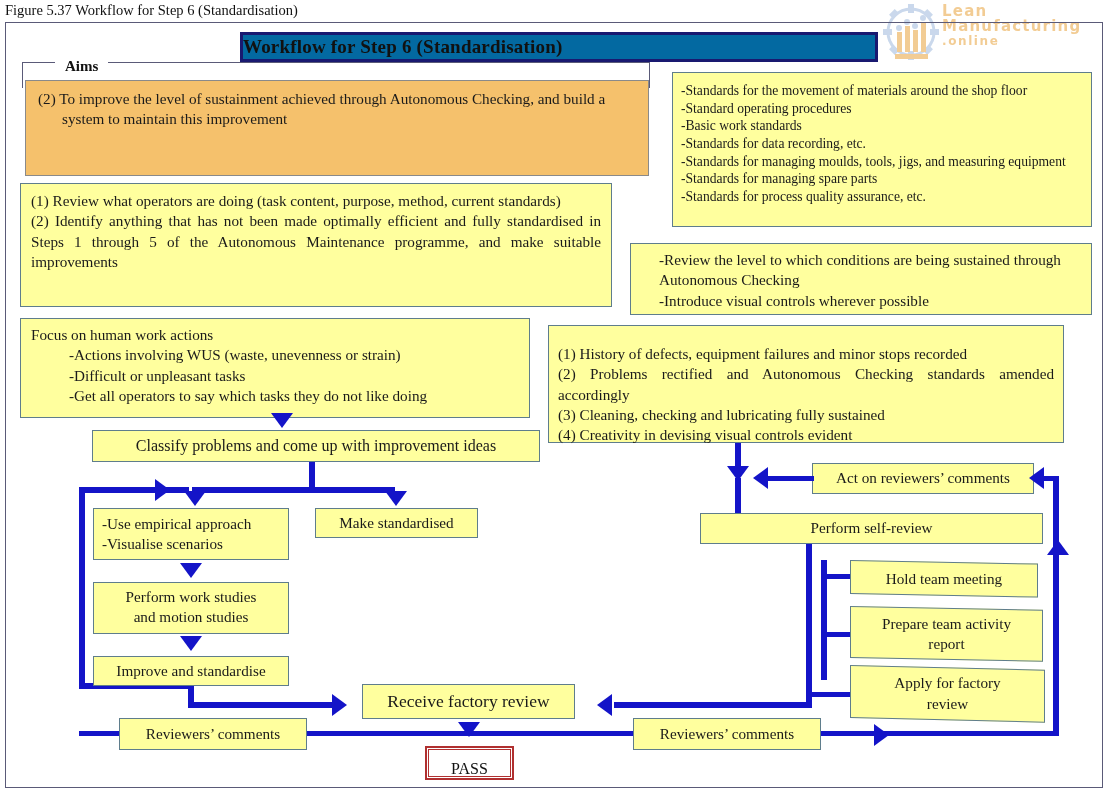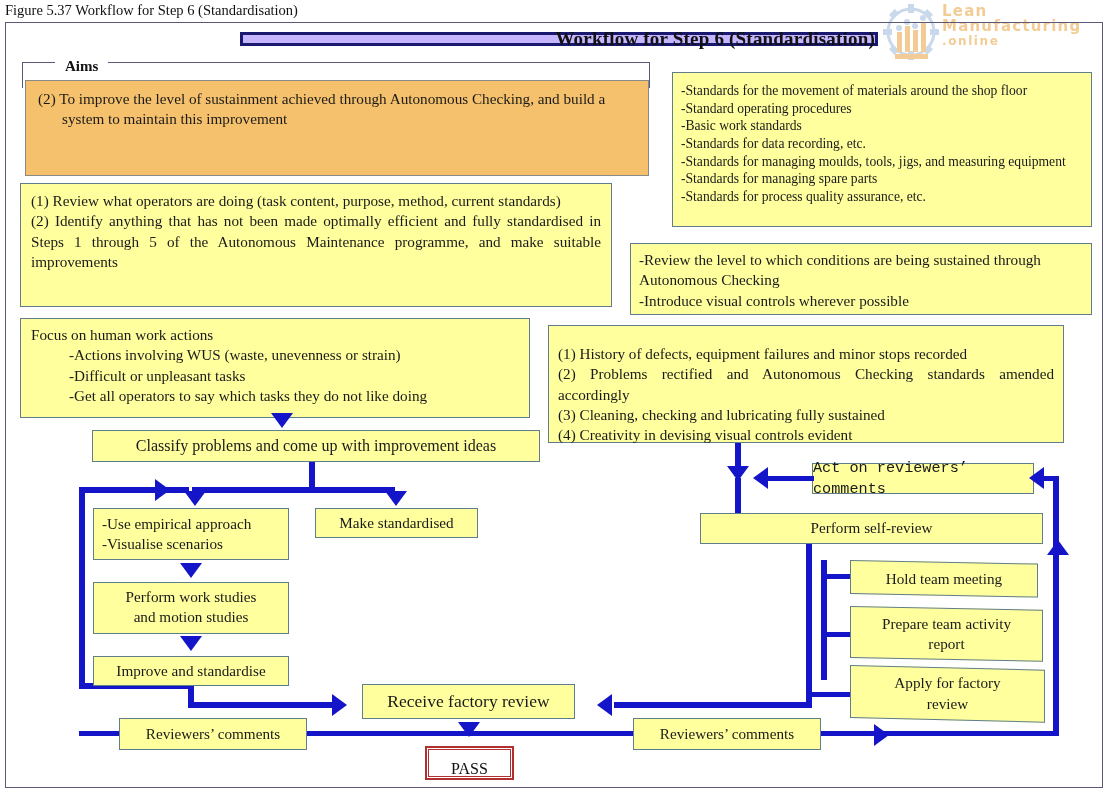--- a/index.html
+++ b/index.html
@@ -15,22 +15,22 @@
 
   
   .watermark{position:absolute;left:880px;top:2px;width:225px;height:70px;opacity:.55;pointer-events:none;}
   .wm-text{position:absolute;left:62px;top:2px;font-family:"DejaVu Sans","Liberation Sans",sans-serif;
     font-weight:700;color:#e8a33d;line-height:1.03;letter-spacing:1.2px;}
   .wm-l1{font-size:15px;}
   .wm-l2{font-size:15px;}
   .wm-l3{font-size:12px;letter-spacing:1.6px;}
 
   
-  .title-banner{position:absolute;left:240px;top:32px;width:638px;height:14px;background:#c4b5fd;
-    border:3px solid #191970;box-sizing:border-box;display:flex;align-items:center;justify-content:flex-end;}
+  .title-banner{position:absolute;left:240px;top:32px;width:638px;height:30px;background:#0369a1;
+    border:3px solid #191970;box-sizing:border-box;display:flex;align-items:center;justify-content:flex-start;}
   .title-banner span{font-size:19px;font-weight:700;color:#111;letter-spacing:.2px;}
 
   
   .box{position:absolute;box-sizing:border-box;border:1px solid #5f7d8c;background:#ffff9e;}
   .box-amber{background:#f5c16c;border:1px solid #8a8a8a;}
 
   .pad{padding:6px 10px;}
   .f15{font-size:15.2px;line-height:1.34;}
   .f14{font-size:13.6px;line-height:1.30;}
   .f16{font-size:16px;}
@@ -138,21 +138,21 @@
   </div>
 
   <div class="box" style="left:20px;top:183px;width:592px;height:124px;">
     <div class="pad f15" style="padding:7px 10px;">
       <div class="just">(1) Review what operators are doing (task content, purpose, method, current standards)</div>
       <div class="just">(2) Identify anything that has not been made optimally efficient and fully standardised in Steps 1 through 5 of the Autonomous Maintenance programme, and make suitable improvements</div>
     </div>
   </div>
 
   <div class="box" style="left:630px;top:243px;width:462px;height:72px;">
-    <div class="pad f15" style="padding:6px 8px;">
+    <div class="pad f15" style="padding:6px 28px;">
       <div>-Review the level to which conditions are being sustained through Autonomous Checking</div>
       <div>-Introduce visual controls wherever possible</div>
     </div>
   </div>
 
   <div class="box" style="left:20px;top:318px;width:510px;height:100px;">
     <div class="pad f15" style="padding:6px 10px;">
       <div>Focus on human work actions</div>
       <div style="padding-left:38px;">-Actions involving WUS (waste, unevenness or strain)</div>
       <div style="padding-left:38px;">-Difficult or unpleasant tasks</div>
@@ -228,21 +228,21 @@
 
   <div class="ln" style="left:79px;top:731px;width:556px;height:5px;"></div>
   <div class="box" style="left:119px;top:718px;width:188px;height:32px;">
     <div class="vcent f15">Reviewers’ comments</div>
   </div>
 
   <div class="ln" style="left:735px;top:443px;width:6px;height:32px;"></div>
   <div class="arrow ar-down" style="left:727px;top:466px;"></div>
   <div class="ln" style="left:735px;top:478px;width:6px;height:35px;"></div>
 
-  <div class="box" style="left:812px;top:463px;width:222px;height:31px;font-family:Liberation Mono, monospace;">
+  <div class="box" style="left:812px;top:463px;width:222px;height:31px;">
     <div class="vcent f15">Act on reviewers’ comments</div>
   </div>
   <div class="ln" style="left:768px;top:476px;width:46px;height:5px;"></div>
   <div class="arrow ar-left" style="left:753px;top:467px;"></div>
 
   <div class="box" style="left:700px;top:513px;width:343px;height:31px;">
     <div class="vcent f15">Perform self-review</div>
   </div>
 
   <div class="ln" style="left:806px;top:544px;width:6px;height:162px;"></div>

